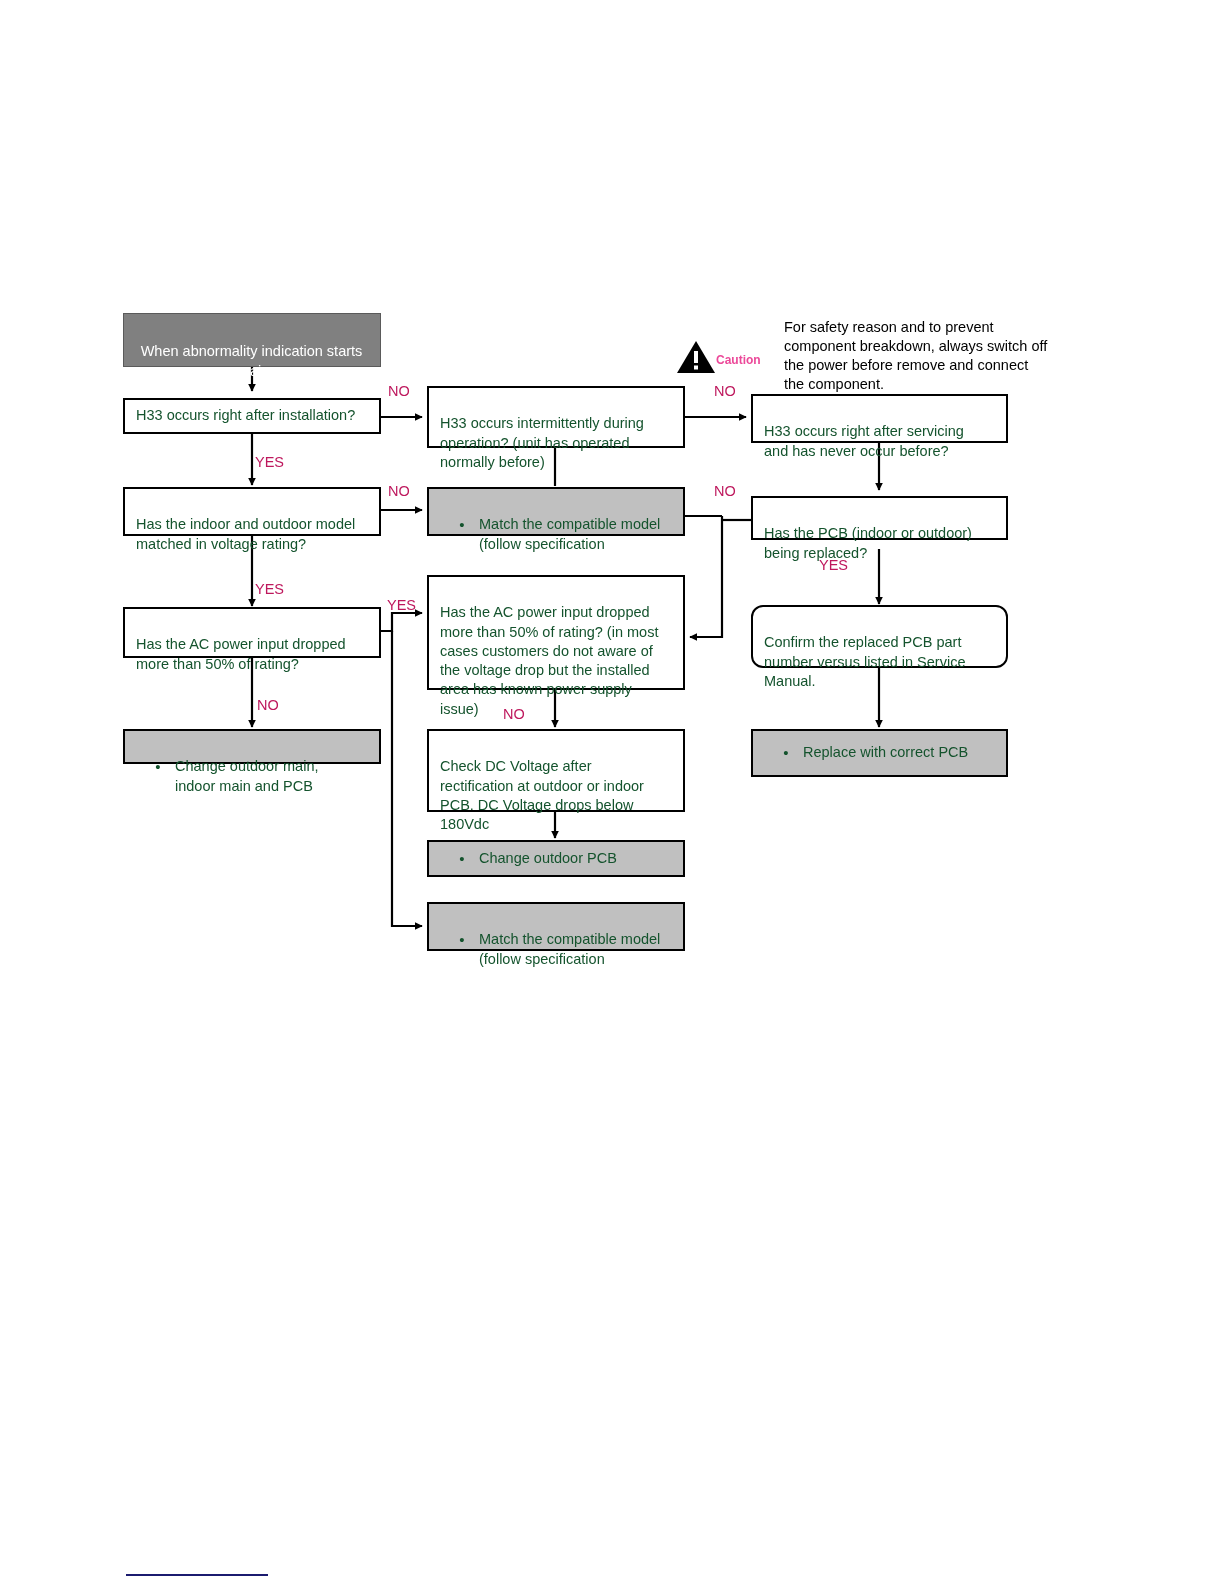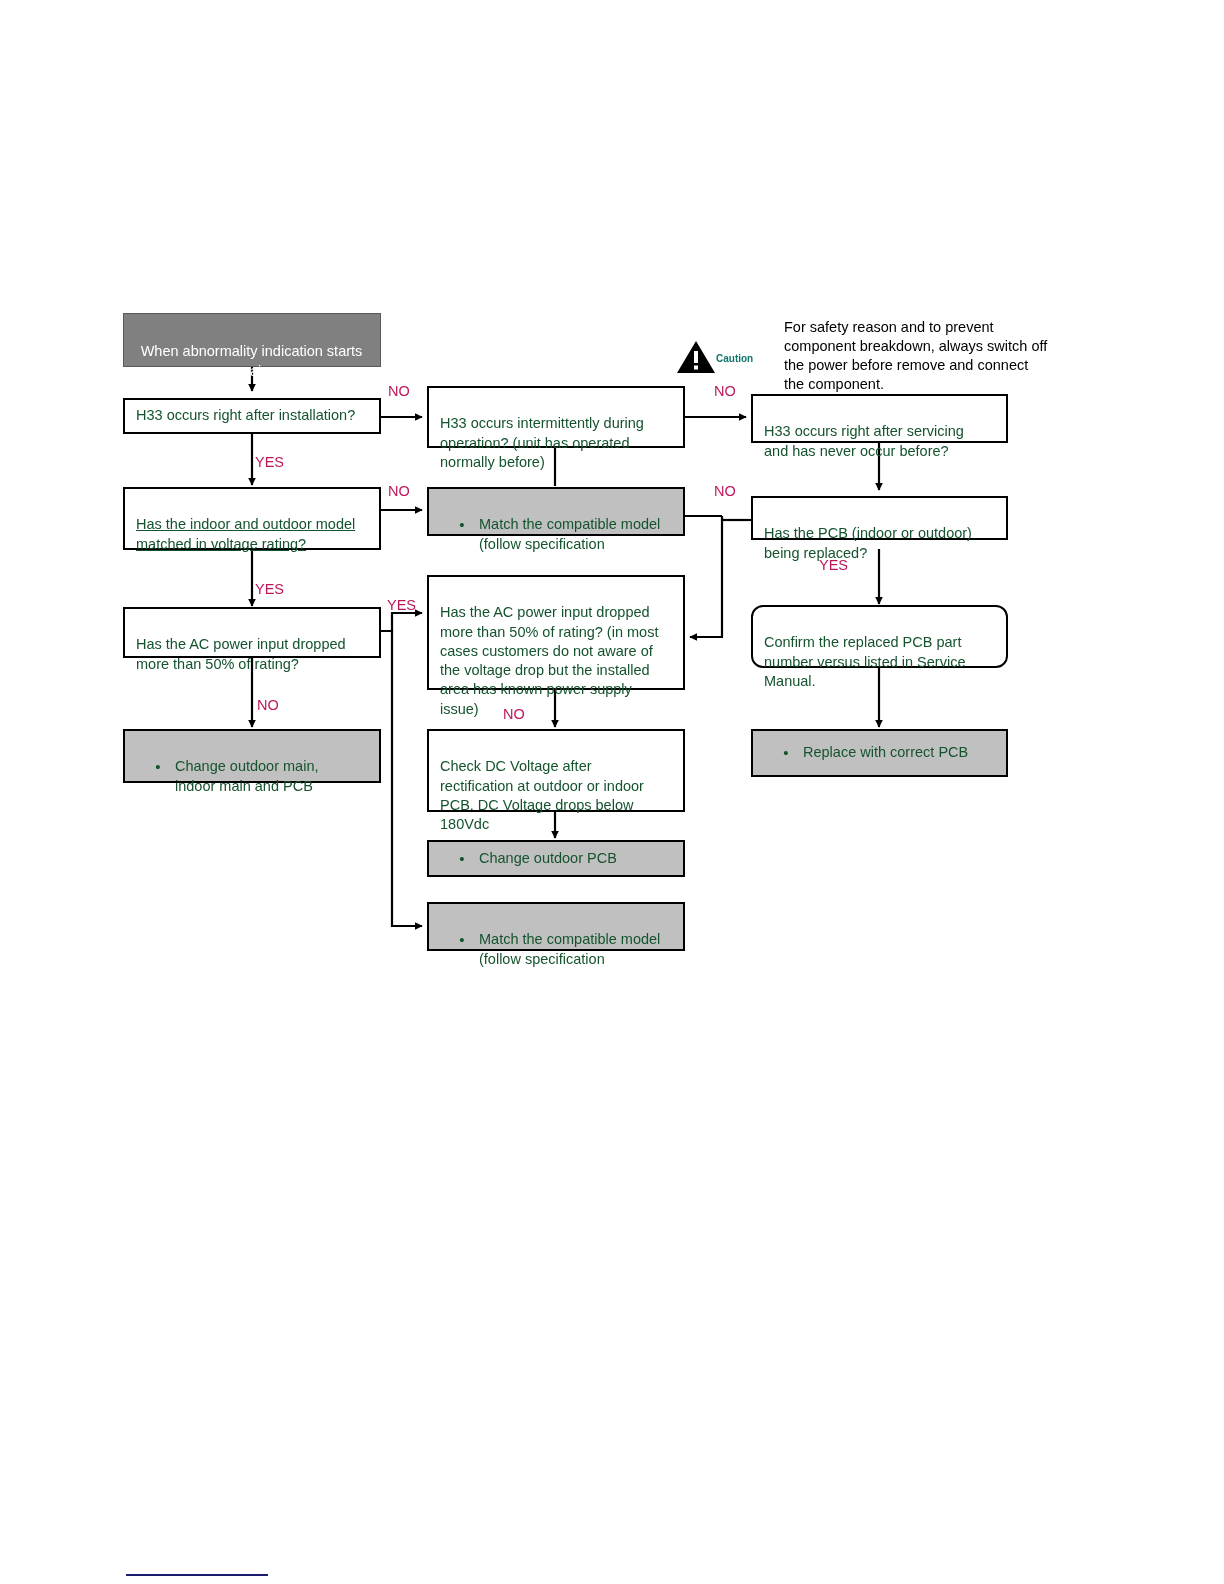--- a/index.html
+++ b/index.html
@@ -83,23 +83,23 @@
     position: absolute;
     left: 0px;
     top: 22px;
     width: 40px;
     height: 34px;
   }
   .caution-word {
     position: absolute;
     left: 40px;
     top: 35px;
-    font-size: 10px;
+    font-size: 12px;
     font-weight: bold;
-    color: #0f766e;
+    color: #ec4899;
   }
   .caution-text {
     position: absolute;
     left: 108px;
     top: 0px;
     width: 268px;
     font-size: 14.5px;
     line-height: 1.32;
     color: #000000;
     white-space: pre-line;
@@ -173,31 +173,31 @@
   </svg>
 
   <div class="node darkgray" style="left:123px; top:313px; width:258px; height:54px;">
     <span>When abnormality indication starts again</span>
   </div>
 
   <div class="node vcenter" style="left:123px; top:398px; width:258px; height:36px;">
     <span>H33 occurs right after installation?</span>
   </div>
 
-  <div class="node" style="left:123px; top:487px; width:258px; height:63px;text-decoration:underline;">
+  <div class="node" style="left:123px; top:487px; width:258px; height:49px;">
     <span>Has the indoor and outdoor model
 matched in voltage rating?</span>
   </div>
 
   <div class="node" style="left:123px; top:607px; width:258px; height:51px;">
     <span>Has the AC power input dropped
 more than 50% of rating?</span>
   </div>
 
-  <div class="node gray bullet" style="left:123px; top:729px; width:258px; height:54px;">
+  <div class="node gray bullet" style="left:123px; top:729px; width:258px; height:35px;">
     <span class="bul">•</span><span class="btxt">Change outdoor main,
 indoor main and PCB</span>
   </div>
 
   <div class="node" style="left:427px; top:386px; width:258px; height:62px;">
     <span>H33 occurs intermittently during
 operation? (unit has operated
 normally before)</span>
   </div>
 

